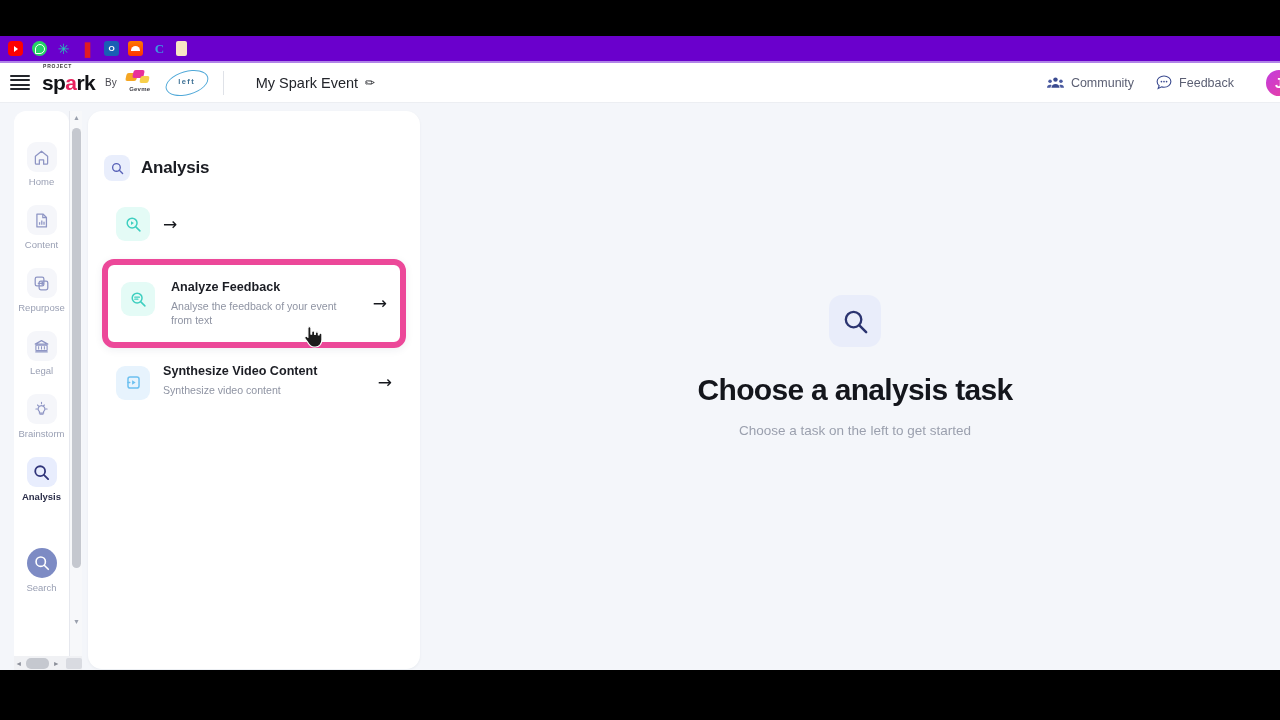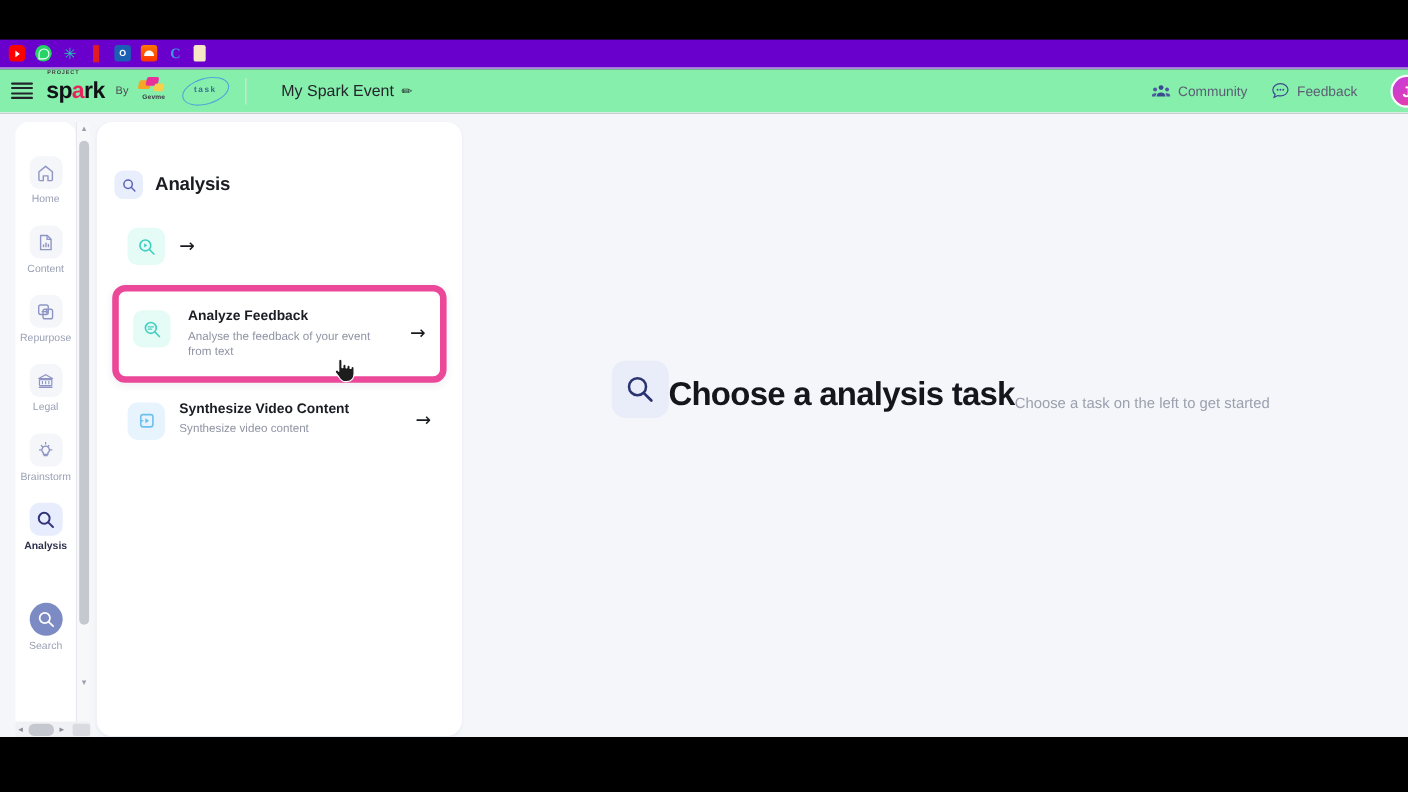--- a/index.html
+++ b/index.html
@@ -38,21 +38,21 @@
   .tb-doc { background:#f7e7c4; border-radius:2px; width:11px; height:15px; }
 
   .purple-underline {
     position:absolute; top:61px; left:0; width:1280px; height:2px;
     background:#b084e8;
   }
 
   
   .app-header {
     position:absolute; top:63px; left:0; width:1280px; height:40px;
-    background:#86efac;
+    background:#ffffff;
     display:flex; align-items:center;
     border-bottom:1px solid #eceef2;
   }
   .hamburger {
     margin-left:10px; width:20px; height:15px;
     display:flex; flex-direction:column; justify-content:space-between;
     cursor:pointer;
   }
   .hamburger span { display:block; height:2px; background:#23252b; border-radius:1px; }
 
@@ -205,21 +205,21 @@
   .task-title { font-size:12.6px; font-weight:bold; color:#1b1d24; line-height:1.25; }
   .task-desc { font-size:10.6px; color:#8f94a3; line-height:1.33; margin-top:3px; max-width:182px; }
   .task-arrow {
     flex:0 0 auto; align-self:center; font-size:17px; color:#16181d; line-height:1;
     font-family:"DejaVu Sans", sans-serif;
   }
 
   
   .main-empty {
     position:absolute; left:430px; top:0px; right:0; bottom:0;
-    display:flex; align-items:center; justify-content:center;
+    display:flex; flex-direction:column; align-items:center; justify-content:center;
     padding-bottom:40px;
   }
   .empty-ico {
     width:52px; height:52px; border-radius:13px; background:#e9edfa;
     display:flex; align-items:center; justify-content:center; color:#2b3470;
     margin-bottom:26px;
   }
   .empty-title {
     font-size:30px; font-weight:bold; color:#14161c; letter-spacing:-0.7px;
     margin-bottom:16px;
@@ -270,21 +270,21 @@
     <div class="gev-shapes">
       <i class="gev-a"></i>
         <i class="gev-b"></i>
         <i class="gev-c"></i>
     </div>
     <div class="gev-name">Gevme</div>
   </div>
 
   <div class="pcma-logo">
     <div class="pcma-ring"></div>
-    <div class="pcma-text">task</div>
+    <div class="pcma-text">left</div>
   </div>
 
   <div class="hdr-divider"></div>
 
   <div class="event-title-wrap">
     <div class="event-title">My Spark Event</div>
     <div class="edit-pencil">✏</div>
   </div>
 
   <div class="hdr-right">

